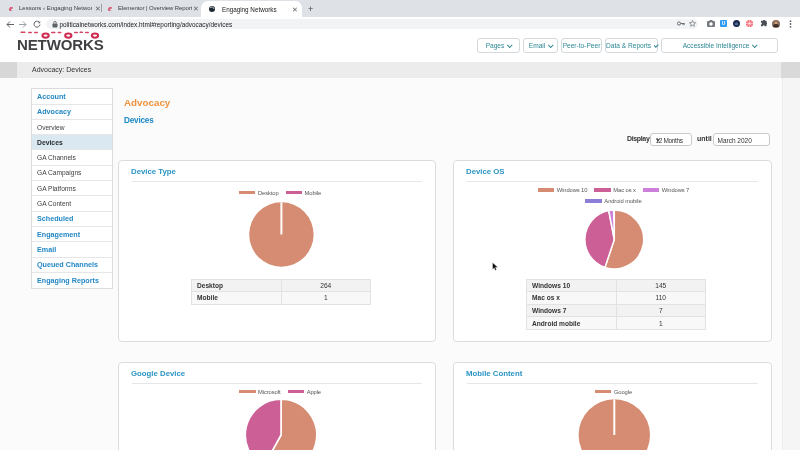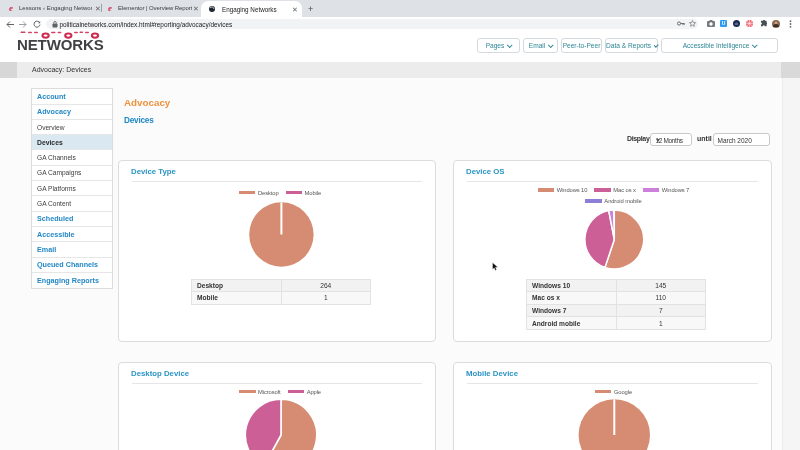--- a/index.html
+++ b/index.html
@@ -202,21 +202,21 @@
     <div id="sidebar">
       <div class="sitem sblue">Account</div>
       <div class="sitem sblue">Advocacy</div>
       <div class="sitem sgray">Overview</div>
       <div class="sitem ssel">Devices</div>
       <div class="sitem sgray">GA Channels</div>
       <div class="sitem sgray">GA Campaigns</div>
       <div class="sitem sgray">GA Platforms</div>
       <div class="sitem sgray">GA Content</div>
       <div class="sitem sblue">Scheduled</div>
-      <div class="sitem sblue">Accessible</div>
+      <div class="sitem sblue">Engagement</div>
       <div class="sitem sblue">Email</div>
       <div class="sitem sblue">Queued Channels</div>
       <div class="sitem sblue">Engaging Reports</div>
     </div>
 
     <div id="h-adv">Advocacy</div>
     <div id="h-dev">Devices</div>
 
     <div id="lbl-display">Display</div>
     <div id="sel-months">
@@ -291,36 +291,36 @@
             </tr>
         <tr>
               <td class="n">Android mobile</td>
               <td class="v">1</td>
             </tr>
       </tbody>
         </table>
     </div>
 
     <div class="card" style="left:118px;top:283.5px;width:318px;height:140px;">
-      <div class="ctitle">Desktop Device</div>
+      <div class="ctitle">Google Device</div>
       <div class="chr"></div>
       <div class="legend" style="top:26px;left:3px;">
         <span class="sw c-salmon"></span>
           <span class="lt">Microsoft</span>
         <span class="sw c-pink"></span>
           <span class="lt" style="margin-right:0;">Apple</span>
       </div>
       <svg style="position:absolute;left:0;top:0;" width="318" height="140" viewBox="0 0 318 140">
         <path d="M162 72 L162 36.3 A35.7 35.7 0 1 1 144.75 103.25 Z" fill="#d68c72" stroke="#fff" stroke-width="1.6" stroke-linejoin="round"></path>
         <path d="M162 72 L144.75 103.25 A35.7 35.7 0 0 1 162 36.3 Z" fill="#cb5f96" stroke="#fff" stroke-width="1.6" stroke-linejoin="round"></path>
       </svg>
     </div>
 
     <div class="card" style="left:453px;top:283.5px;width:319px;height:140px;">
-      <div class="ctitle">Mobile Device</div>
+      <div class="ctitle">Mobile Content</div>
       <div class="chr"></div>
       <div class="legend" style="top:26px;left:1px;">
         <span class="sw c-salmon"></span>
           <span class="lt" style="margin-right:0;">Google</span>
       </div>
       <svg style="position:absolute;left:0;top:0;" width="319" height="140" viewBox="0 0 319 140">
         <circle cx="160.3" cy="72" r="35.7" fill="#d68c72"></circle>
         <line x1="160.3" y1="72" x2="160.3" y2="36.3" stroke="#fff" stroke-width="2"></line>
       </svg>
     </div>

